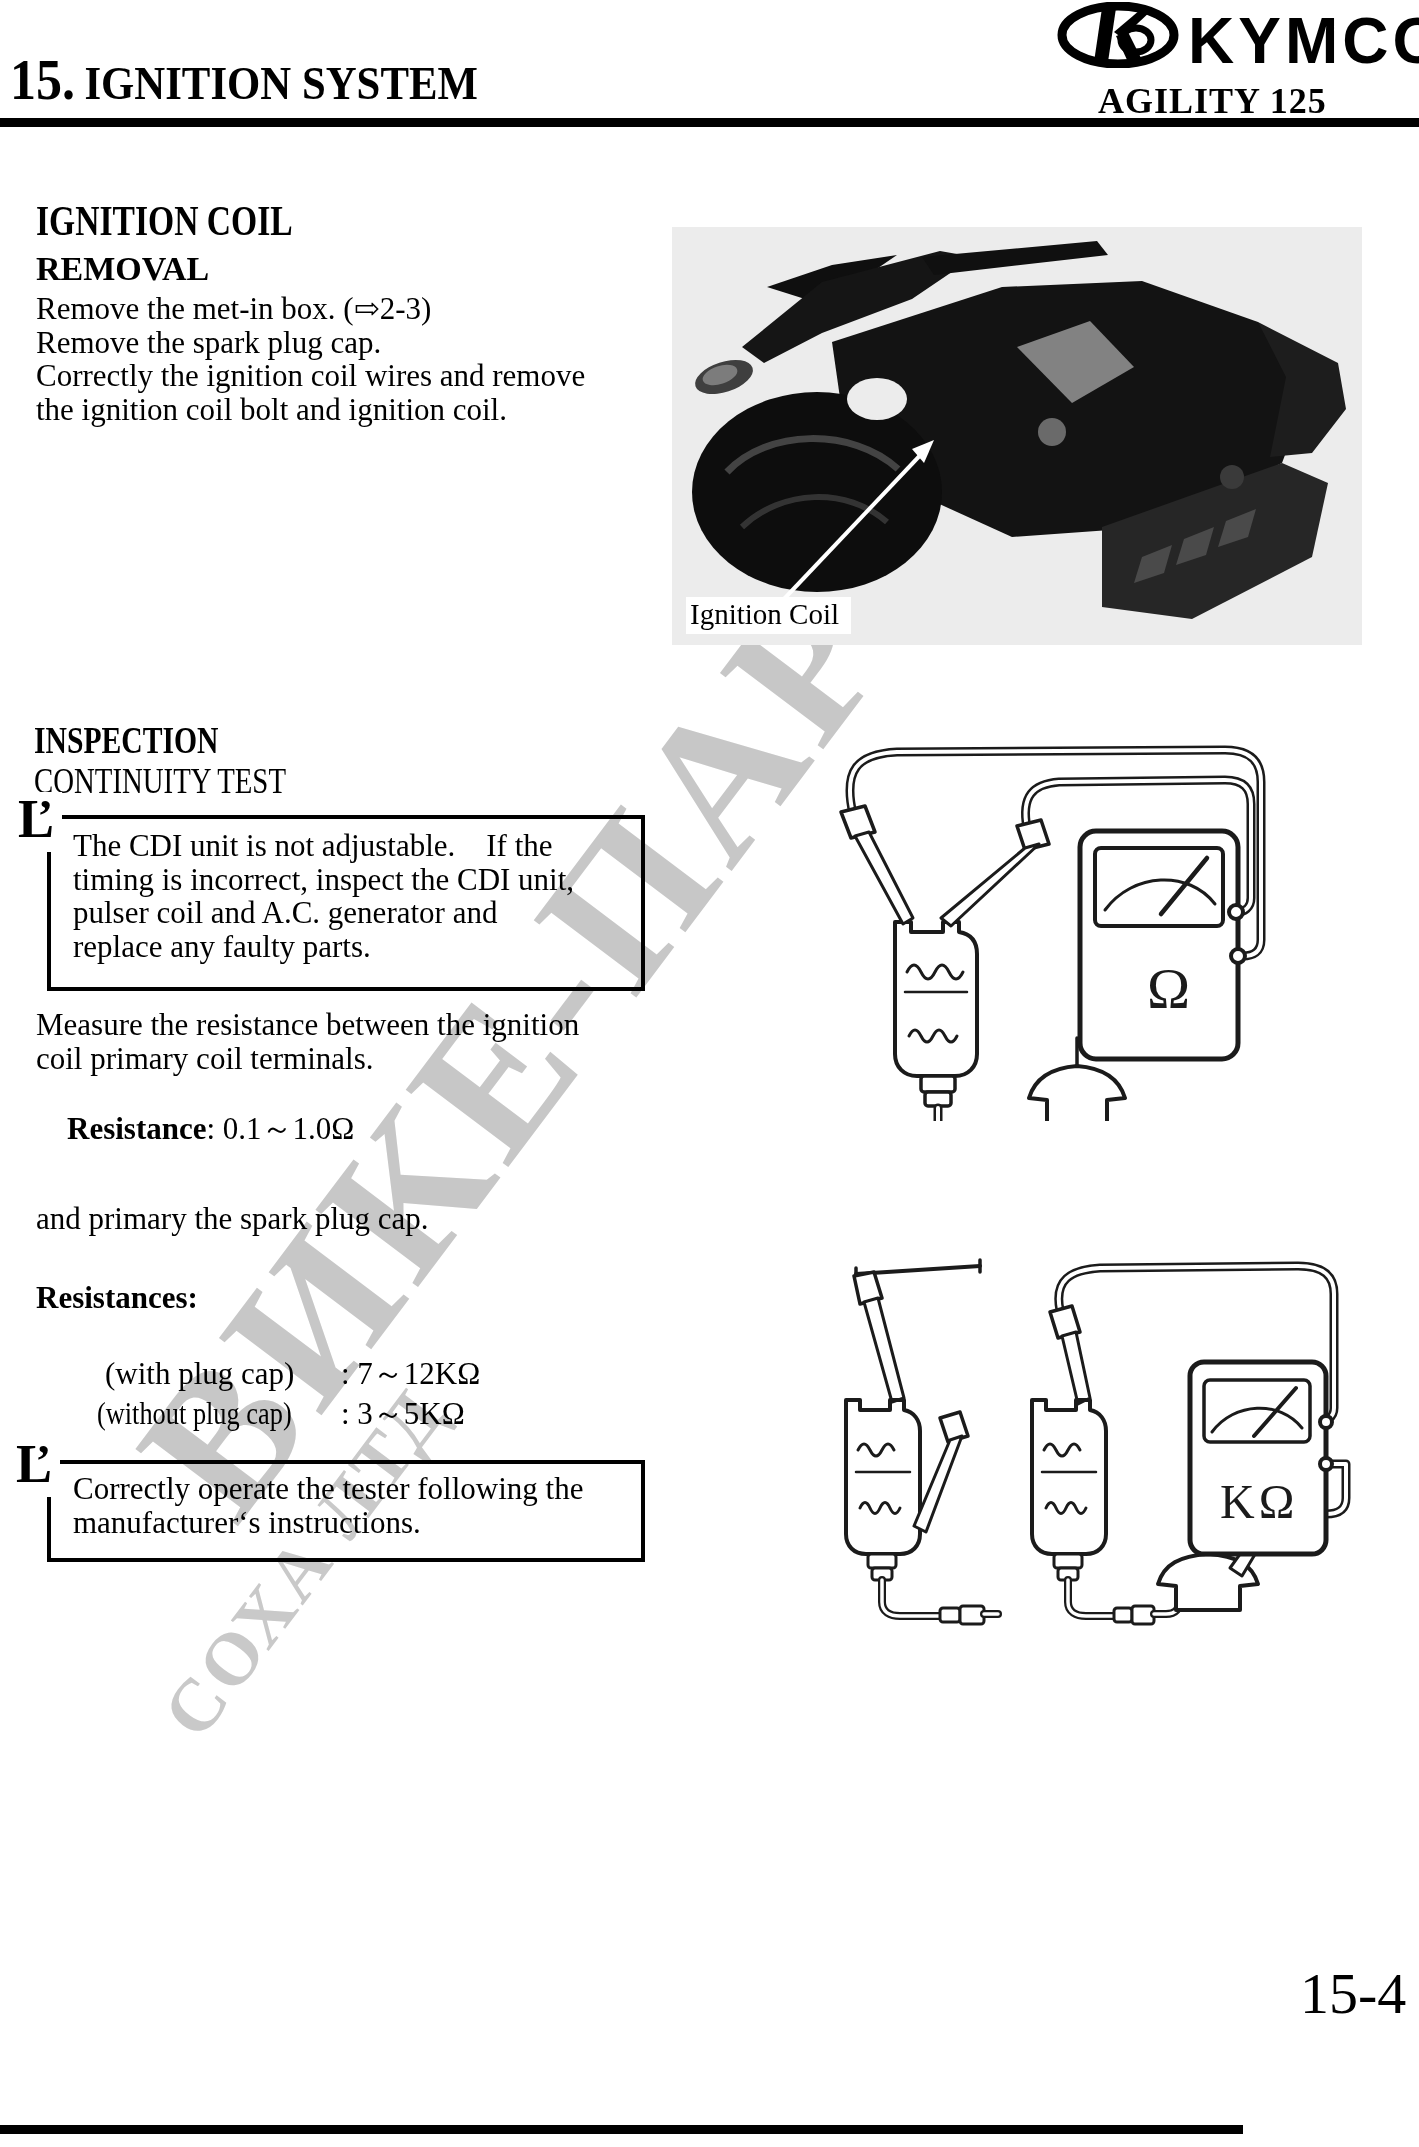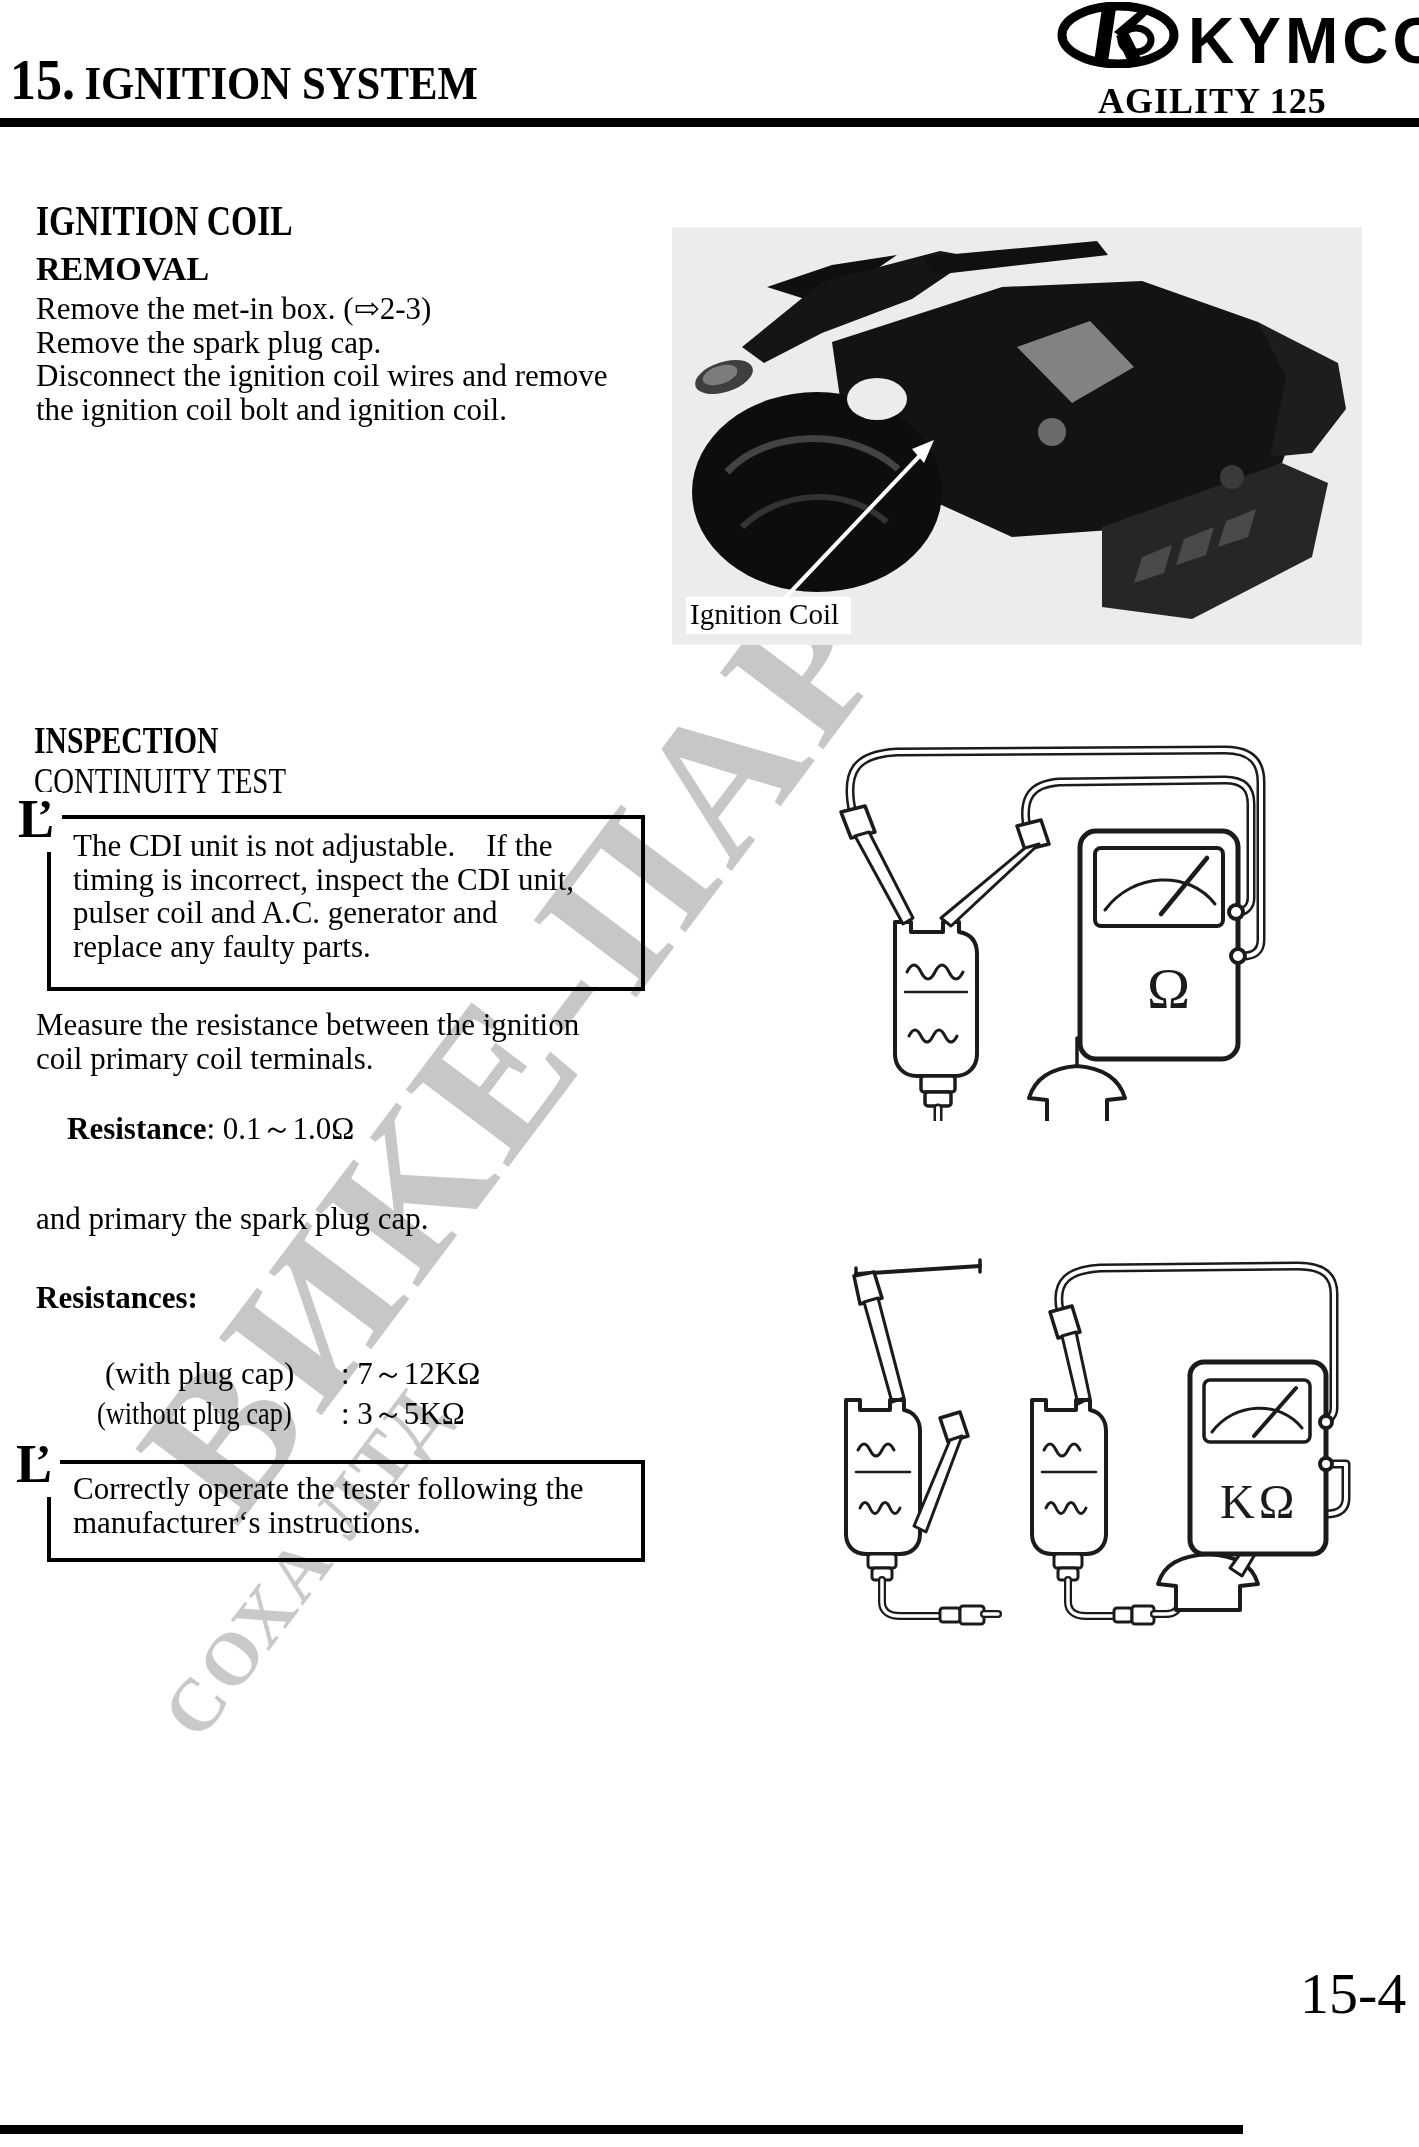--- a/index.html
+++ b/index.html
@@ -65,21 +65,21 @@
   <div class="abs brand z2">KYMCO</div>
   <div class="abs model z2">AGILITY 125</div>
   <div class="abs hdr-rule z2"></div>
 
   <div class="abs h2 z2" style="left:36px;top:197px;">IGNITION COIL</div>
   <div class="abs h3 z2" style="left:36px;top:250px;text-align:right;">REMOVAL</div>
 
   <div class="abs z2" style="left:36px;top:292px;">
     <div class="body-line">Remove the met-in box. (⇨2-3)</div>
     <div class="body-line">Remove the spark plug cap.</div>
-    <div class="body-line">Disconnect the ignition coil wires and remove</div>
+    <div class="body-line">Correctly the ignition coil wires and remove</div>
     <div class="body-line">the ignition coil bolt and ignition coil.</div>
   </div>
 
   <div class="abs photo z2">
     <svg width="690" height="418" viewBox="0 0 690 418">
       <rect x="0" y="0" width="690" height="418" fill="#ececec"></rect>
       <polygon points="95,60 160,38 225,28 152,78" fill="#0f0f0f"></polygon>
       <polygon points="70,120 150,55 268,24 302,30 240,72 150,106 92,136" fill="#151515"></polygon>
       <polygon points="250,30 425,14 436,28 262,48" fill="#101010"></polygon>
       <polygon points="160,115 330,60 470,54 586,95 642,150 610,236 480,300 340,310 230,260 170,185" fill="#131313"></polygon>

